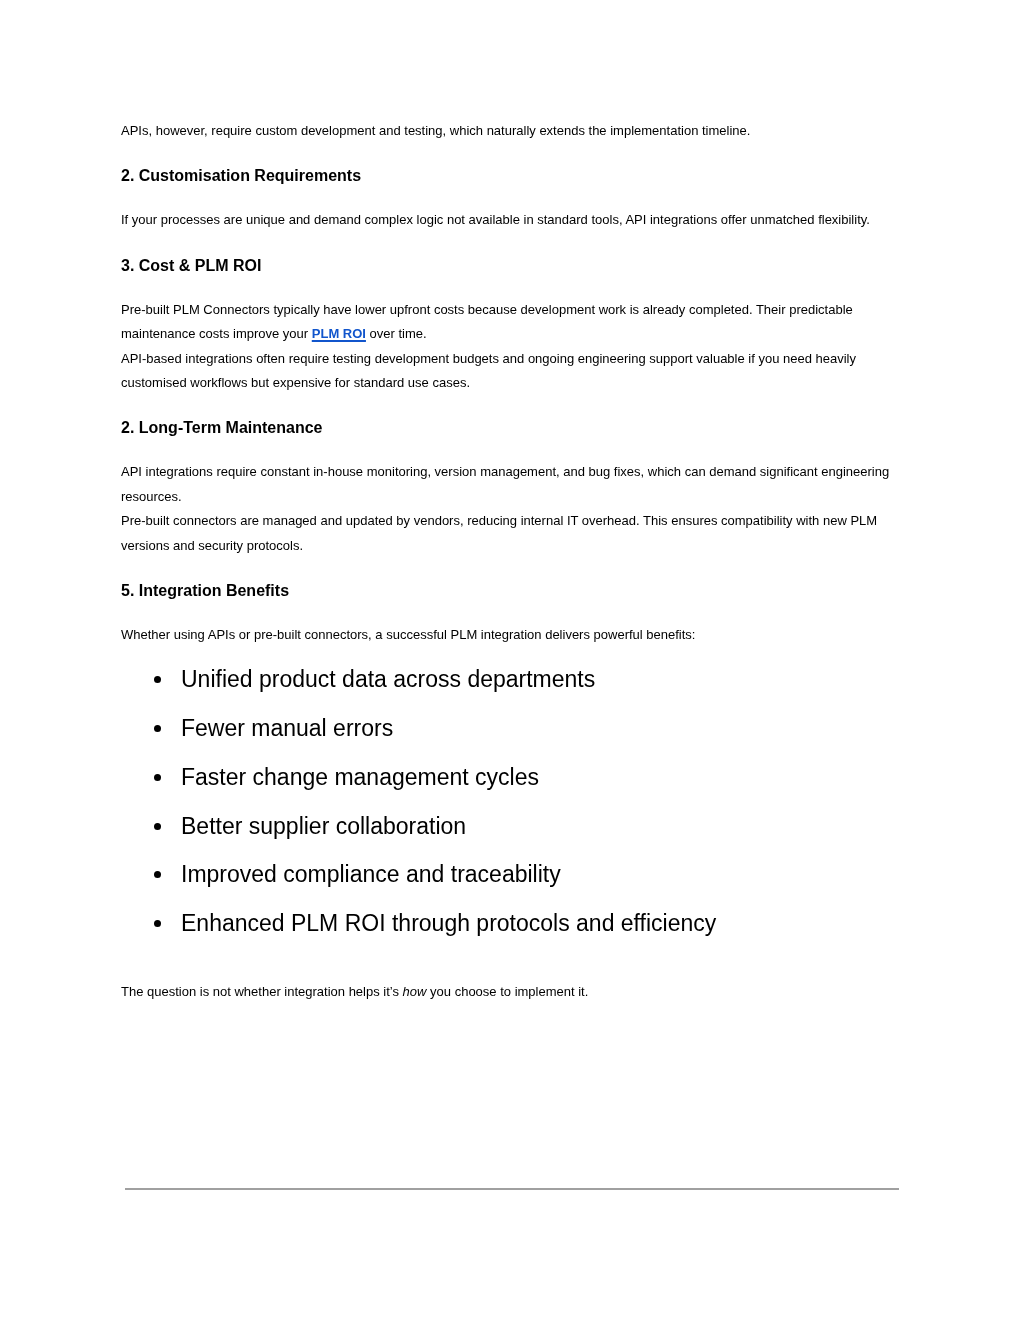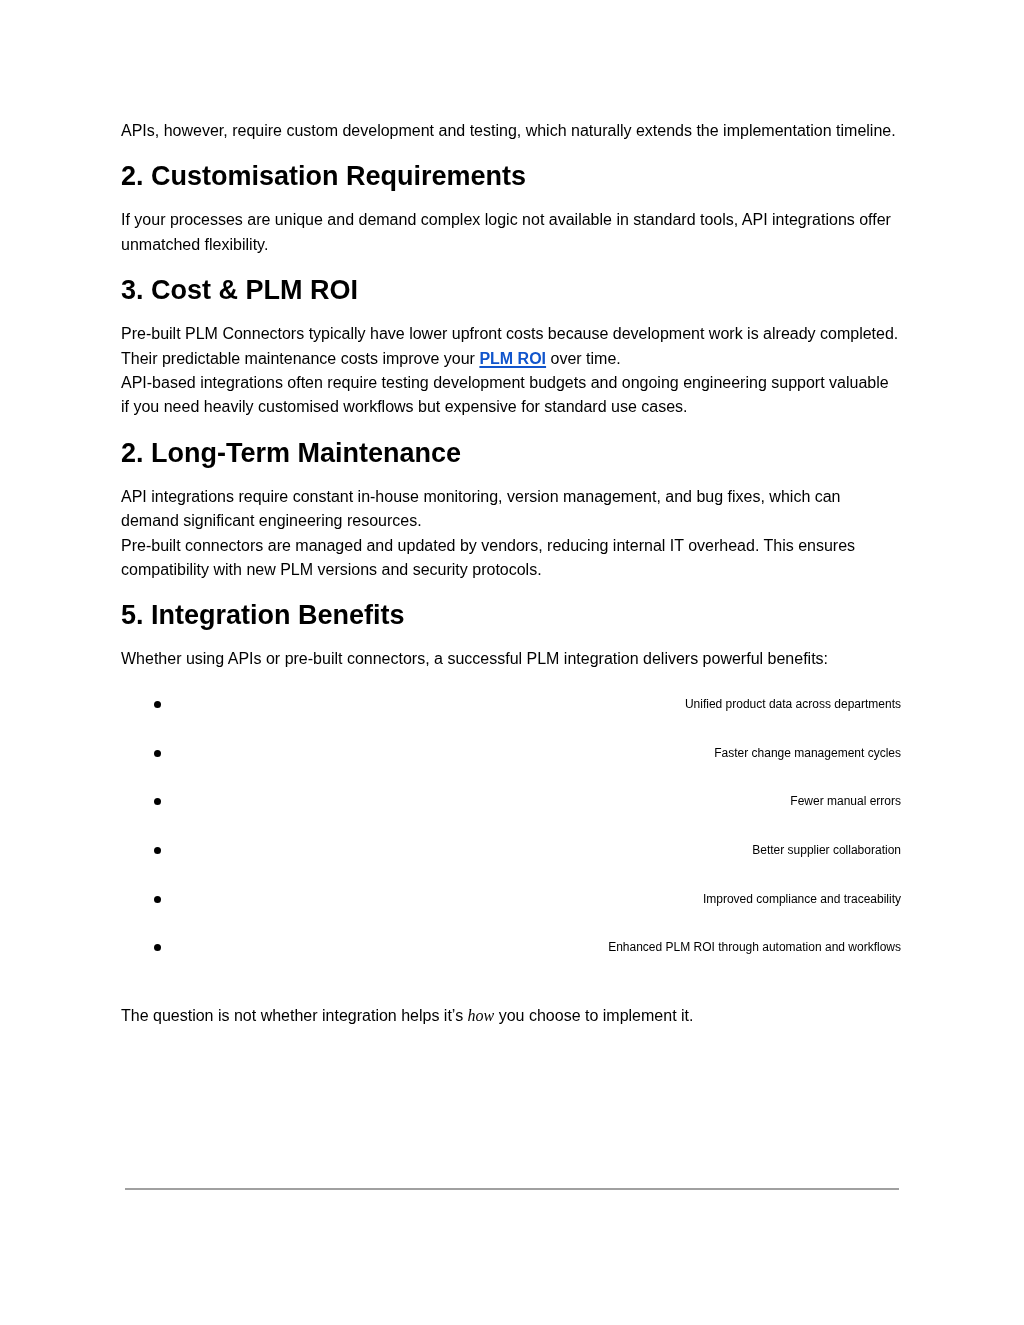--- a/index.html
+++ b/index.html
@@ -16,52 +16,51 @@
       color: #000000;
     }
     .page {
       position: absolute;
       left: 121px;
       top: 119px;
       width: 780px;
     }
     p {
       margin: 0;
-      font-size: 16px;
+      font-size: 13px;
       line-height: 24.4px;
     }
     h2 {
       margin: 0;
-      font-size: 27px;
+      font-size: 16px;
       line-height: 26px;
       font-weight: bold;
     }
     .b { font-weight: normal; }
-    .i { font-style: italic; font-family: Liberation Serif, serif; }
+    .i { font-style: italic; }
     a.link {
       color: #1155cc;
       font-weight: bold;
       text-decoration: underline;
       text-decoration-thickness: 2px;
       text-underline-offset: 2px;
     }
     .gap-md { height: 19px; }
     .gap-h { height: 20px; }
     ul.bullets {
       list-style: none;
       margin: 0;
       padding: 0;
     }
     ul.bullets li {
       position: relative;
       padding-left: 60px;
-      font-size: 12px;
+      font-size: 23px;
       line-height: 24.4px;
       margin-bottom: 24.3px;
-      text-align: right;
     }
     ul.bullets li .dot {
       position: absolute;
       left: 33px;
       top: 9px;
       width: 7px;
       height: 7px;
       border-radius: 50%;
       background: #000;
     }
@@ -99,24 +98,24 @@
   <p>Pre-built connectors are managed and updated by vendors, reducing internal IT overhead. This ensures compatibility with new PLM versions and security protocols.</p>
 
   <div class="gap-h"></div>
   <h2>5. Integration Benefits</h2>
   <div class="gap-md"></div>
   <p>Whether using APIs or pre-built connectors, a successful PLM integration delivers powerful benefits:</p>
 
   <div style="height:20px"></div>
   <ul class="bullets">
     <li><span class="dot"></span><span>Unified product data across departments</span></li>
+    <li><span class="dot"></span><span>Fewer manual errors</span></li>
     <li><span class="dot"></span><span>Faster change management cycles</span></li>
-    <li><span class="dot"></span><span>Fewer manual errors</span></li>
     <li><span class="dot"></span><span>Better supplier collaboration</span></li>
     <li><span class="dot"></span><span>Improved compliance and traceability</span></li>
-    <li><span class="dot"></span><span>Enhanced </span><span class="b">PLM ROI</span><span> through automation and workflows</span></li>
+    <li><span class="dot"></span><span>Enhanced </span><span class="b">PLM ROI</span><span> through protocols and efficiency</span></li>
   </ul>
 
   <div style="height:20px"></div>
   <p><span>The question is not whether integration helps it’s </span><span class="i">how</span><span> you choose to implement it.</span></p>
 </div>
 
 <div class="divider"></div>
 
 </body></html>

